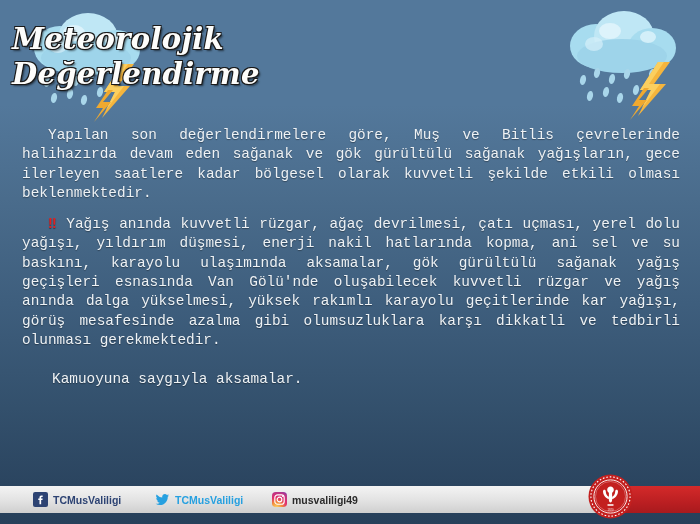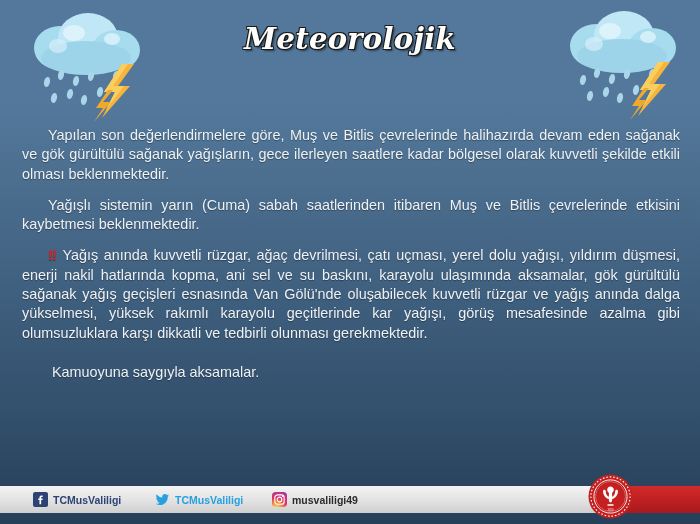--- a/index.html
+++ b/index.html
@@ -41,22 +41,22 @@
     height: 116px;
   }
   .cloud-left  { left: 16px; }
   .cloud-right { right: 8px; top: 4px; }
 
   .title-block {
     position: absolute;
     left: 0;
     right: 0;
     top: 22px;
-    text-align: center;
     pointer-events: none;
+    padding-left: 12px;
   }
   .title-line {
     font-family: "DejaVu Serif", serif;
     font-style: italic;
     font-weight: bold;
     font-size: 29px;
     line-height: 1.2;
     color: #fdfdfb;
     letter-spacing: .3px;
     text-shadow:
@@ -67,21 +67,21 @@
        2px  2px 2px rgba(0,0,0,.55);
   }
 
   
   .content {
     position: absolute;
     left: 22px;
     right: 20px;
     top: 126px;
     color: #eef2f5;
-    font-family: Liberation Sans, sans-serif;
+    font-family: Liberation Mono, monospace;
     font-size: 14.4px;
     line-height: 19.3px;
     text-align: justify;
     text-shadow: 0 1px 1px rgba(0,0,0,.35);
   }
   .para {
     margin: 0 0 12px 0;
     text-indent: 26px;
     text-align: justify;
     text-justify: inter-word;
@@ -194,20 +194,21 @@
         <g>
           <polygon points="106,58 88,86 99,86 86,112 114,80 102,80 118,58" fill="#f5b53d"></polygon>
           <polygon points="106,58 88,86 99,86 90,104 108,80 97,80 112,58" fill="#fbcf5f"></polygon>
           <polygon points="92,84 80,102 87,102 78,116 95,96 87,96 97,84" fill="#f0a92f"></polygon>
         </g>
       </svg>
     </div>
 
     <div class="title-block">
       <div class="title-line">Meteorolojik</div>
+      <div class="title-line">Değerlendirme</div>
     </div>
 
     <div class="cloud-icon cloud-right">
       <svg viewBox="0 0 140 116" width="140" height="116" aria-hidden="true">
         <g>
           <ellipse cx="44" cy="42" rx="26" ry="22" fill="#a7dcef"></ellipse>
           <ellipse cx="72" cy="32" rx="30" ry="25" fill="#bfe7f5"></ellipse>
           <ellipse cx="100" cy="44" rx="24" ry="20" fill="#a7dcef"></ellipse>
           <ellipse cx="70" cy="52" rx="45" ry="17" fill="#9ed4ea"></ellipse>
           <ellipse cx="58" cy="27" rx="11" ry="8" fill="#e2f5fc" opacity=".85"></ellipse>
@@ -229,21 +230,20 @@
           <polygon points="106,58 88,86 99,86 86,112 114,80 102,80 118,58" fill="#f5b53d"></polygon>
           <polygon points="106,58 88,86 99,86 90,104 108,80 97,80 112,58" fill="#fbcf5f"></polygon>
           <polygon points="92,84 80,102 87,102 78,116 95,96 87,96 97,84" fill="#f0a92f"></polygon>
         </g>
       </svg>
     </div>
   </div>
 
   <div class="content">
     <p class="para">Yapılan son değerlendirmelere göre, Muş ve Bitlis çevrelerinde halihazırda devam eden sağanak ve gök gürültülü sağanak yağışların, gece ilerleyen saatlere kadar bölgesel olarak kuvvetli şekilde etkili olması beklenmektedir.</p>
-    <p class="para">Yağışlı sistemin yarın (Cuma) sabah saatlerinden itibaren Muş ve Bitlis çevrelerinde etkisini kaybetmesi beklenmektedir.</p>
     <p class="para"><span class="warn-mark">‼</span> <span>Yağış anında kuvvetli rüzgar, ağaç devrilmesi, çatı uçması, yerel dolu yağışı,  yıldırım düşmesi, enerji nakil hatlarında kopma, ani sel ve su baskını, karayolu ulaşımında aksamalar, gök gürültülü sağanak yağış geçişleri esnasında Van Gölü'nde oluşabilecek kuvvetli rüzgar ve yağış anında dalga yükselmesi, yüksek rakımlı karayolu geçitlerinde kar yağışı, görüş mesafesinde azalma gibi olumsuzluklara karşı dikkatli ve tedbirli olunması gerekmektedir.</span></p>
     <p class="para closing">Kamuoyuna saygıyla aksamalar.</p>
   </div>
 
   <div class="footer">
     <div class="footer-bar"></div>
     <div class="footer-red"></div>
 
     <div class="social-row">
 

